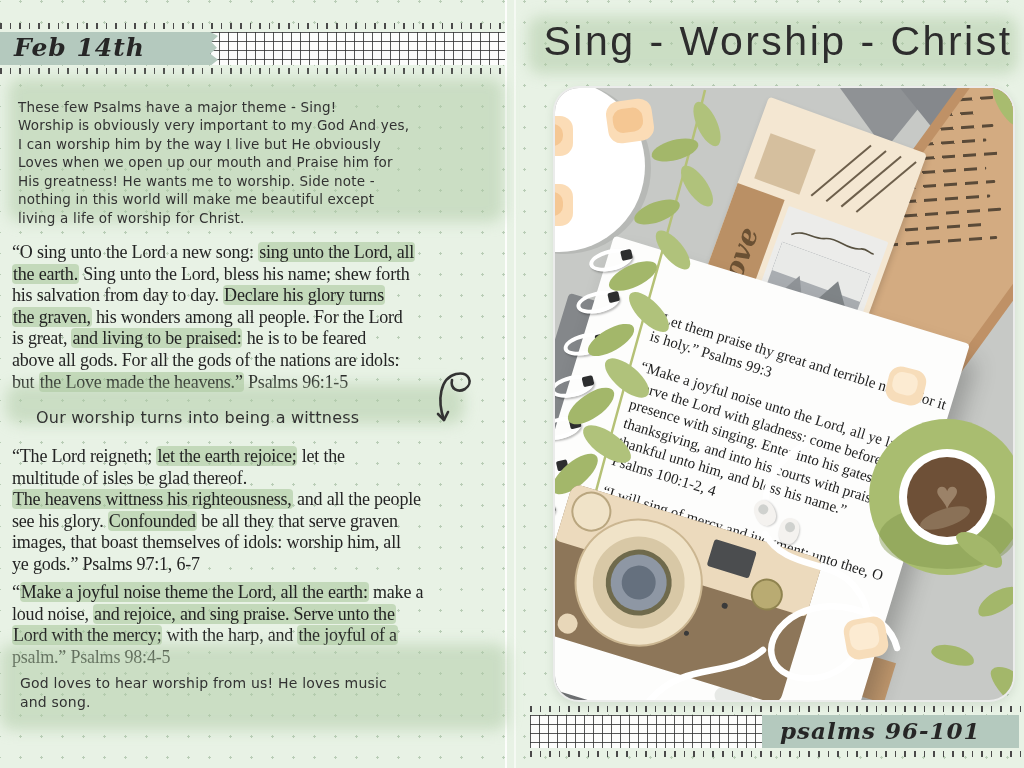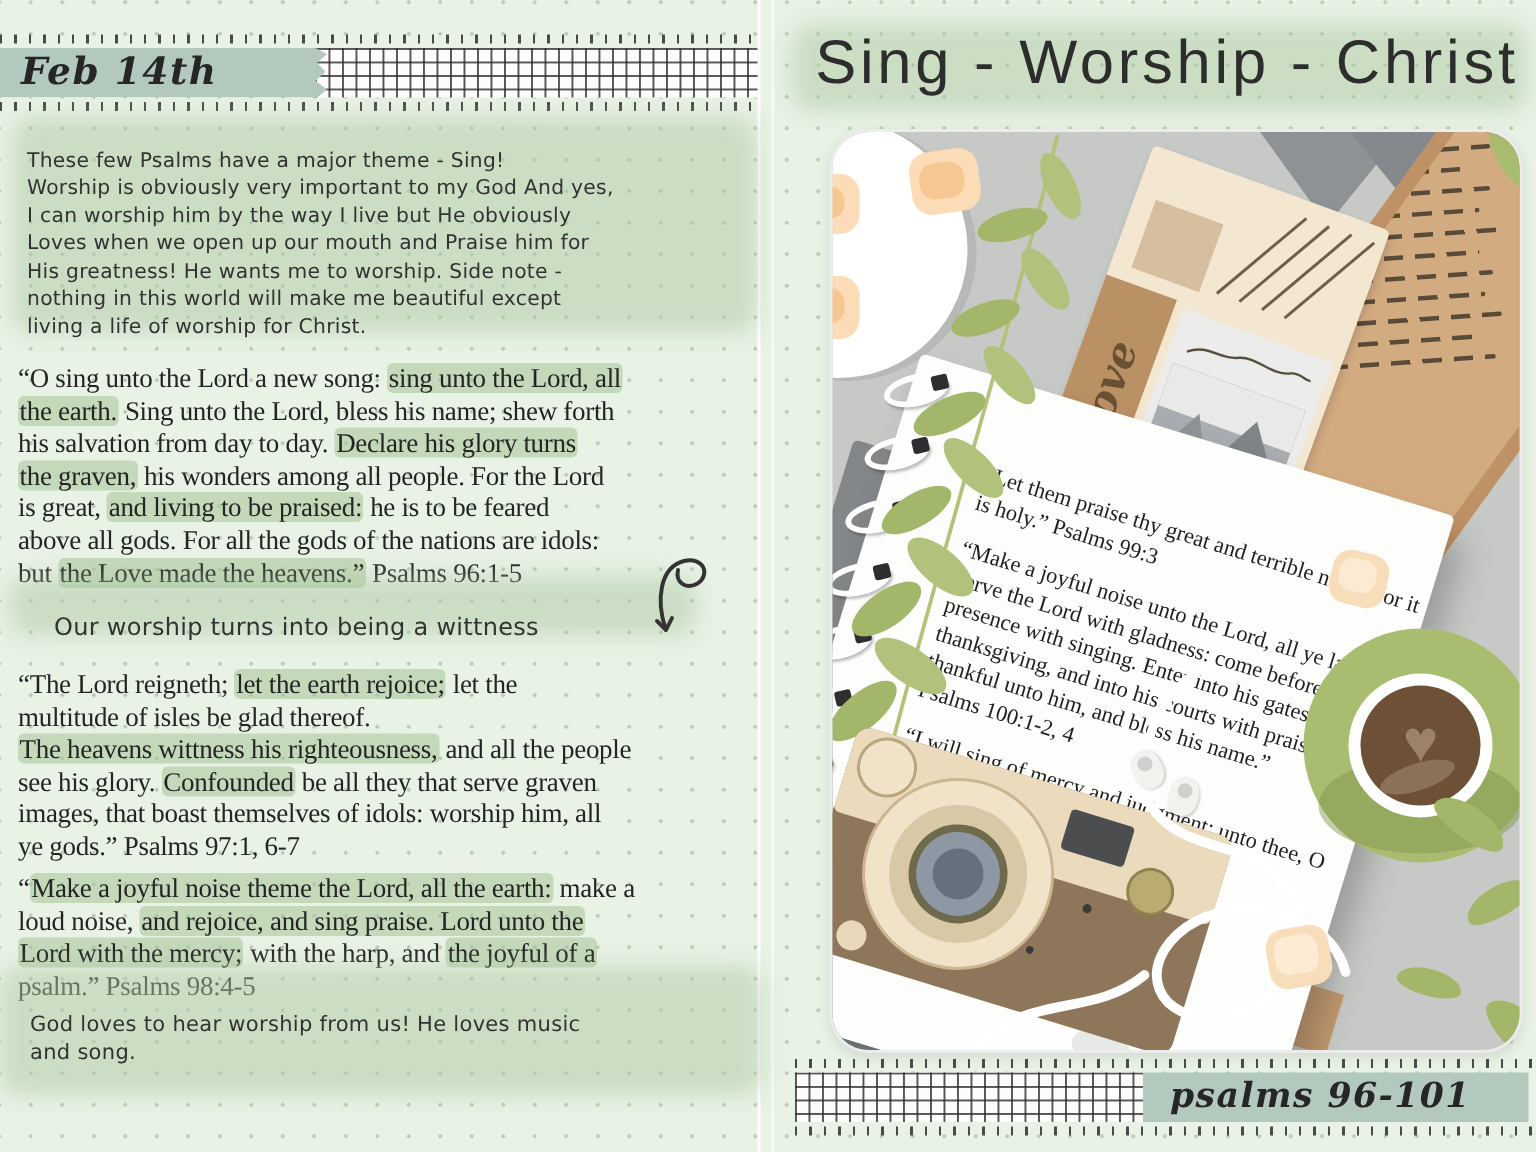--- a/index.html
+++ b/index.html
@@ -175,21 +175,21 @@
     </svg>
 
     <p class="q q97">“The Lord reigneth; <mark>let the earth rejoice;</mark> let the
 multitude of isles be glad thereof.
 <mark>The heavens wittness his righteousness,</mark> and all the people
 see his glory. <mark>Confounded</mark> be all they that serve graven
 images, that boast themselves of idols: worship him, all
 ye gods.” Psalms 97:1, 6-7</p>
 
     <p class="q q98">“<mark>Make a joyful noise theme the Lord, all the earth:</mark> make a
-loud noise, <mark>and rejoice, and sing praise. Lord unto the</mark>
+loud noise, <mark>and rejoice, and sing praise. Serve unto the</mark>
 <mark>Lord with the mercy;</mark> with the harp, and <mark>the joyful of a</mark>
 psalm.” Psalms 98:4-5</p>
 
     <div class="wash" style="left:0;top:644px;width:508px;height:86px;"></div>
     <p class="hand outro">God loves to hear worship from us! He loves music
 and song.</p>
   </section>
 
   <section>
     <div class="wash" style="left:528px;top:16px;width:490px;height:58px;"></div>

